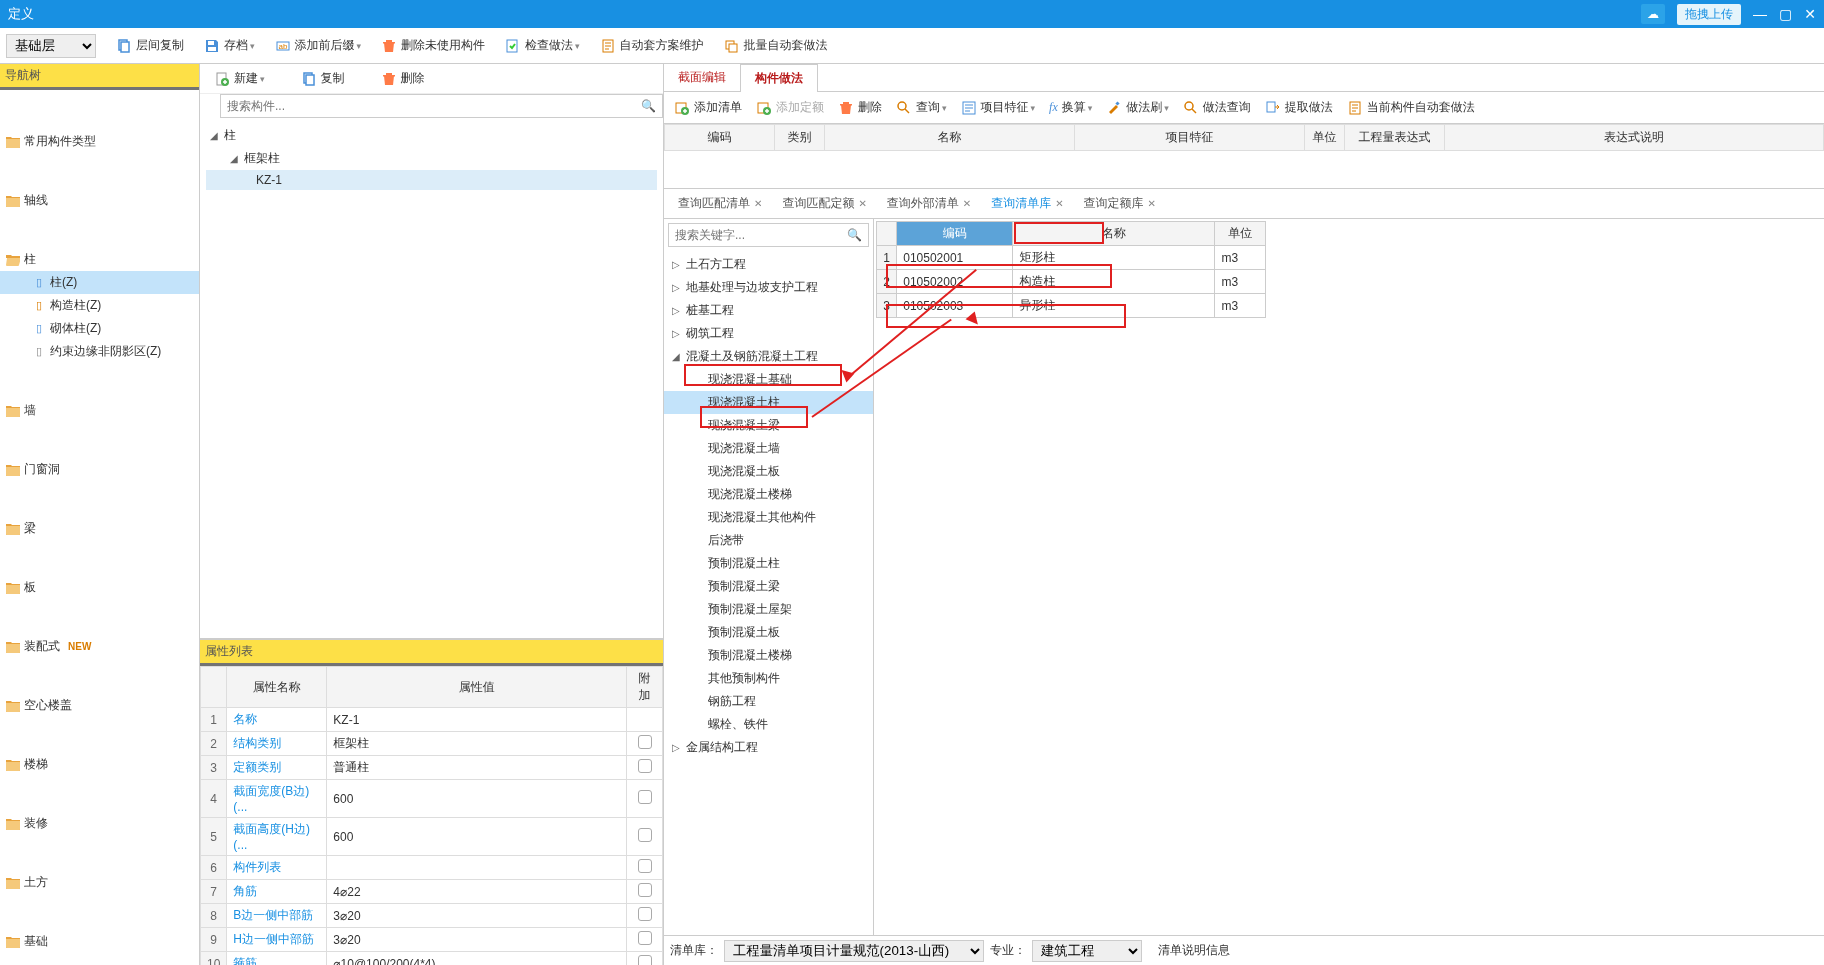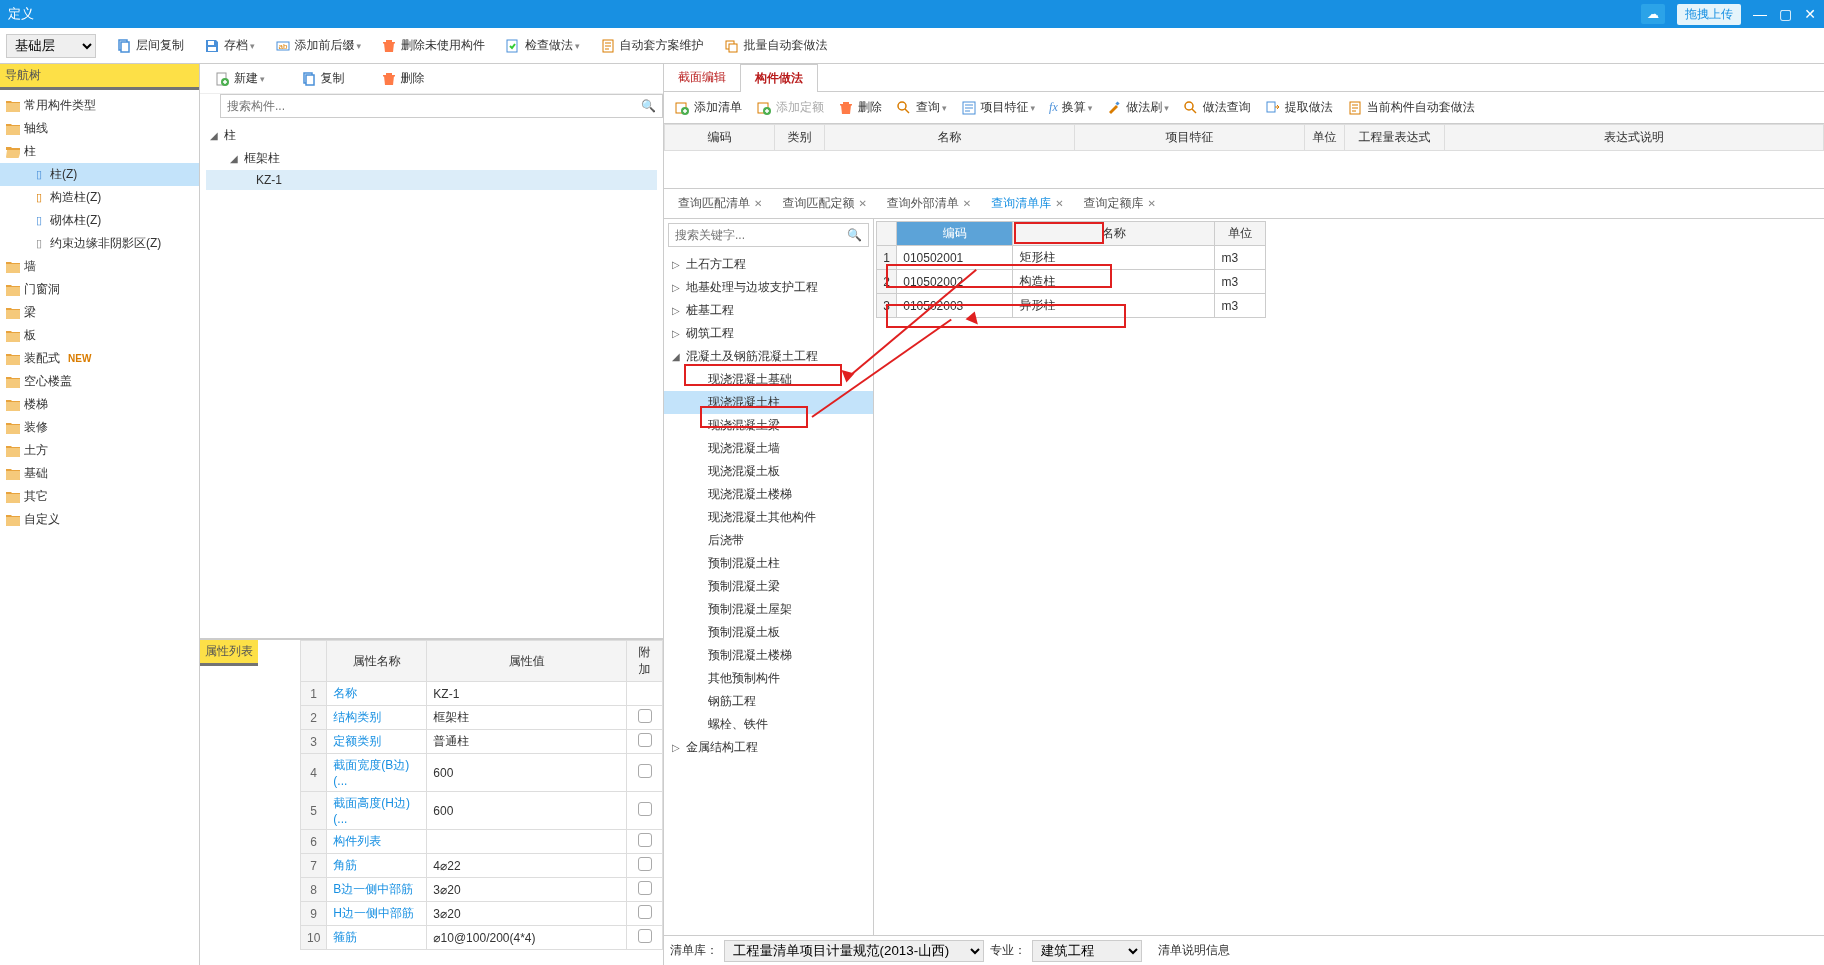--- a/index.html
+++ b/index.html
@@ -14,40 +14,40 @@
 .toolbar select { width: 90px; height: 24px; border: 1px solid #ccc; padding: 0 4px; margin-right: 8px; }
 .tbtn { display: flex; align-items: center; gap: 4px; padding: 3px 8px; cursor: pointer; border-radius: 2px; }
 .tbtn .ic { width: 16px; height: 16px; display: inline-flex; align-items: center; justify-content: center; }
 .tbtn .ic svg { width: 16px; height: 16px; }
 .dd { font-size: 9px; color: #888; margin-left: -2px; }
 .main-split { display: flex; height: calc(100vh - 64px); }
 .left-panel { width: 200px; border-right: 1px solid #ccc; display: flex; flex-direction: column; }
 .panel-header { height: 26px; background: #fde047; border-bottom: 3px solid #737373; display: flex; align-items: center; padding: 0 5px; font-weight: normal; color: #555; }
 .nav-tree { flex: 1; overflow: auto; padding: 4px 0; }
 .tree-item { display: flex; align-items: center; padding: 3px 8px; cursor: pointer; gap: 4px; }
-.tree-item.lvl1 { padding-left: 6px; }
+.tree-item.lvl1 { padding-left: 6px; margin-top: 36px; }
 .tree-item.lvl2 { padding-left: 32px; }
 .tree-item.selected { background: #c3e3fa; }
 .folder-ic { width: 14px; height: 12px; display: inline-block; }
 .folder-ic svg { width: 14px; height: 12px; }
 .type-ic { width: 14px; height: 14px; display: inline-flex; align-items: center; justify-content: center; font-size: 11px; }
 .new-badge { color: #d97c00; font-size: 10px; font-weight: bold; margin-left: 4px; }
 .mid-panel { width: 464px; border-right: 1px solid #ccc; display: flex; flex-direction: column; }
 .mid-toolbar { height: 30px; display: flex; align-items: center; padding: 0 6px; gap: 20px; border-bottom: 1px solid #eee; }
 .search-box { height: 24px; border: 1px solid #ccc; display: flex; align-items: center; padding: 0 6px; margin-left: 20px; }
 .search-box input { border: none; outline: none; flex: 1; font-size: 12px; color: #888; }
 .search-ic { color: #1890e2; cursor: pointer; }
 .component-tree { flex: 1; padding: 6px; border-bottom: 1px solid #ccc; overflow: auto; }
 .ctree-item { padding: 3px 4px; cursor: pointer; display: flex; align-items: center; gap: 4px; }
 .ctree-item.l0 { padding-left: 4px; }
 .ctree-item.l1 { padding-left: 24px; }
 .ctree-item.l2 { padding-left: 50px; }
 .ctree-item.sel { background: #dcedf9; }
 .tri { width: 10px; display: inline-block; color: #666; font-size: 10px; }
-.prop-panel { height: 326px; display: flex; flex-direction: row; border-top: 1px solid #ccc; gap: 42px; }
+.prop-panel { height: 326px; display: flex; flex-direction: column; border-top: 1px solid #ccc; }
 .prop-table-wrap { flex: 1; overflow: auto; }
 table.prop { width: 100%; border-collapse: collapse; }
 table.prop th, table.prop td { border: 1px solid #ddd; padding: 3px 6px; text-align: left; height: 22px; }
 table.prop th { background: #f4f4f4; font-weight: normal; text-align: center; }
 table.prop td.idx { background: #f4f4f4; text-align: center; width: 26px; color: #666; }
 table.prop td.pname { color: #1890e2; width: 100px; }
 table.prop td.chk { text-align: center; width: 36px; }
 .chk-box { width: 14px; height: 14px; border: 1px solid #aaa; border-radius: 3px; display: inline-block; }
 .right-panel { flex: 1; display: flex; flex-direction: column; }
 .right-tabs { height: 28px; display: flex; border-bottom: 1px solid #ccc; align-items: flex-end; }

